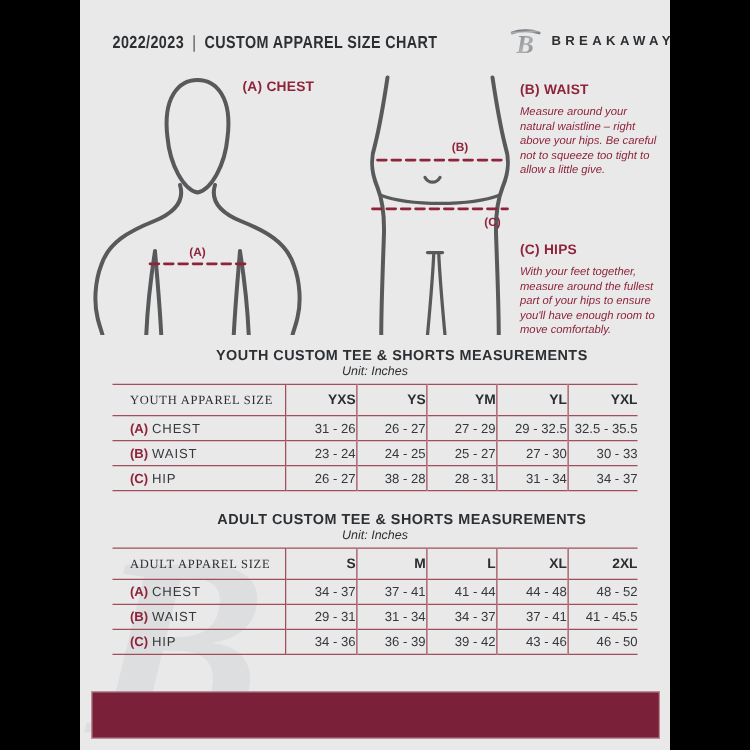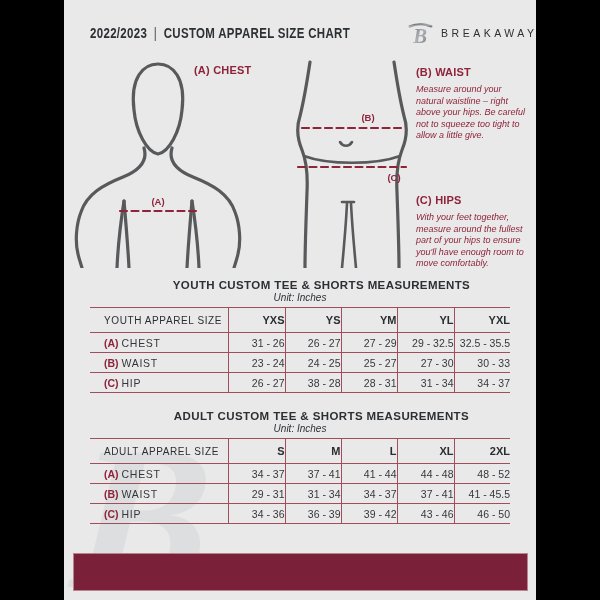--- a/index.html
+++ b/index.html
@@ -18,21 +18,21 @@
 
   .layer{position:absolute;left:0;right:0;z-index:1;}
 
   
   .hdr{top:18px;height:30px;display:flex;align-items:center;justify-content:space-between;
     padding:0 24px 0 26px;}
   .hdr-title{display:flex;align-items:center;gap:8px;font-weight:bold;font-size:14px;
     color:var(--ink);letter-spacing:.4px;transform:scaleX(.82);transform-origin:left center;white-space:nowrap;}
   .hdr-title .pipe{font-weight:normal;color:#4a4d50;}
   .brand{display:flex;align-items:center;gap:7px;}
-  .brand-name{font-weight:normal;font-size:10.5px;letter-spacing:3.5px;color:var(--ink);}
+  .brand-name{font-weight:bold;font-size:10.5px;letter-spacing:3.5px;color:var(--ink);}
 
   
   .diagram{top:56px;height:216px;}
   .fig{position:absolute;}
   .fig path,.fig line{fill:none;stroke-linecap:round;}
   .outline{stroke:var(--fig);stroke-width:3.2;}
   .thin{stroke:var(--fig);stroke-width:2.6;}
   .dash{stroke:var(--maroon);stroke-width:2.2;stroke-dasharray:7 4.5;}
   .marker{font:bold 9.5px "Liberation Sans",sans-serif;fill:var(--maroon);}
   .measure{position:absolute;width:112px;}
@@ -44,21 +44,21 @@
   .tbl-title{text-align:center;font-weight:bold;font-size:11.5px;letter-spacing:.4px;color:var(--ink);margin-top:3px;padding-left:43px;}
   .tbl-unit{text-align:center;font-style:italic;font-size:10px;color:var(--ink);margin-top:1px;}
   table{border-collapse:collapse;table-layout:fixed;width:420px;margin:4px 26px 0;
     border-top:1.5px solid var(--tb);border-bottom:1.5px solid var(--tb);}
   thead tr{height:25px;border-bottom:1.5px solid var(--tb);}
   tbody tr{height:20px;border-bottom:1.5px solid var(--tb);}
   tbody tr:last-child{border-bottom:none;}
   th,td{border-left:1.5px solid var(--tb);text-align:right;vertical-align:middle;}
   th:first-child,td:first-child{border-left:none;text-align:left;padding-left:14px;}
   th{font-weight:bold;font-size:11px;color:#2b2e31;}
-  th.lab{font-weight:normal;font-size:10px;letter-spacing:.6px;color:#2b2e31;}
+  th.lab{font-weight:normal;font-size:10px;letter-spacing:.6px;color:#2b2e31;font-family:Liberation Serif, serif;}
   td{font-size:10.5px;color:var(--val);}
   td .key{color:var(--maroon);font-weight:bold;}
   td .rowlab{color:var(--val);letter-spacing:.7px;margin-left:3px;}
 
   
   .footer{position:absolute;left:9px;top:553px;width:455px;height:38px;
     background:var(--footer);border:1px solid rgba(255,255,255,.45);z-index:2;}
 </style>
 </head>
 <body>

